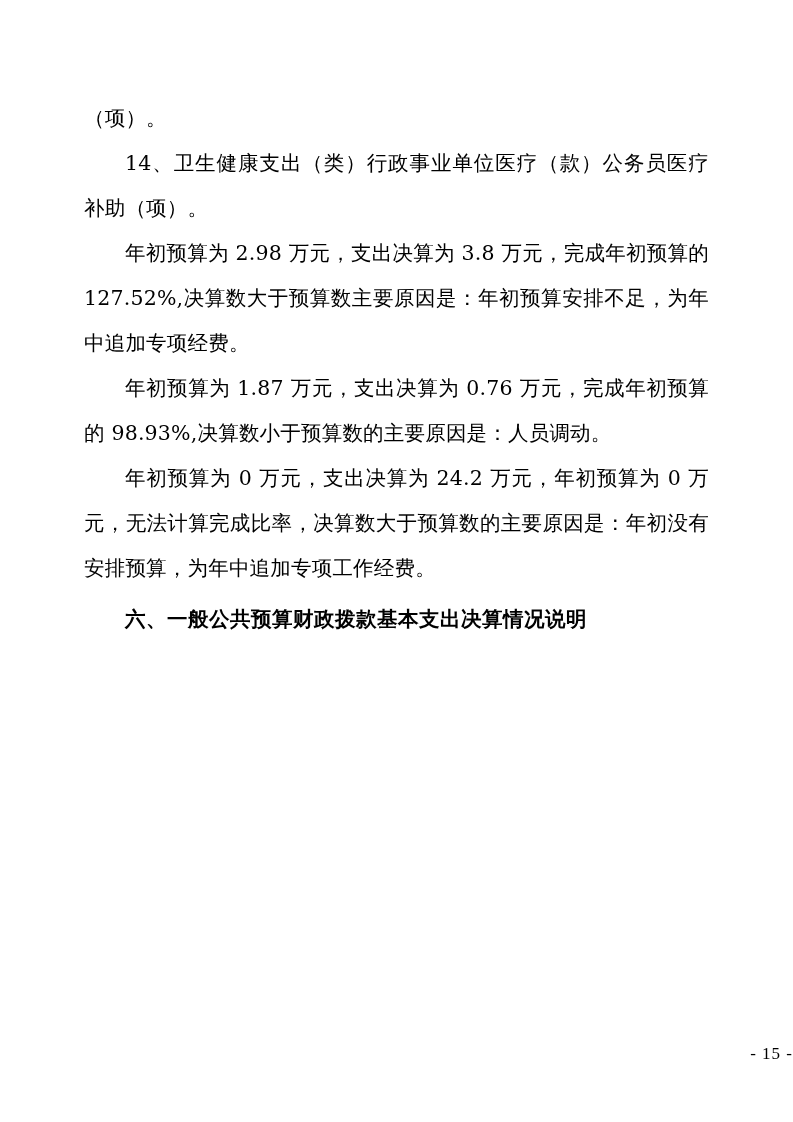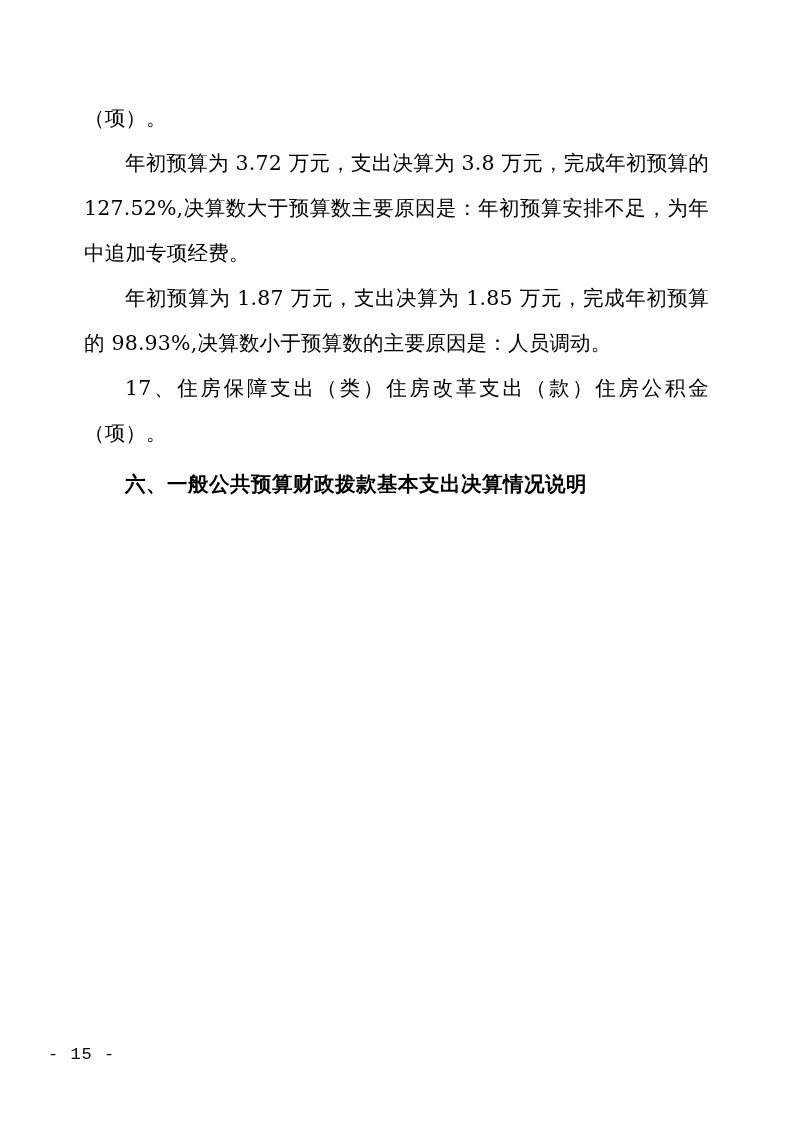--- a/index.html
+++ b/index.html
@@ -38,38 +38,38 @@
     font-family: "DejaVu Sans", "Liberation Sans", sans-serif;
     font-size: 20.5px;
     line-height: 48px;
     letter-spacing: 0.5px;
   }
   .page-number {
     position: absolute;
     left: 0;
     right: 0;
     bottom: 58px;
-    text-align: left;
+    text-align: right;
     font-size: 17px;
-    font-family: Liberation Mono, monospace;
+    font-family: Liberation Serif, serif;
     letter-spacing: 1px;
-    margin-left: 48px;
   }
   .spacer-sm { height: 4px; }
 </style>
 </head>
 <body>
 
 <div class="page">
   <div class="body-text">
 
     <p class="para no-indent">（项）。</p>
-    <p class="para">年初预算为 3.72 万元，支出决算为 3.8 万元，完成年初预算的 127.52%,决算数大于预算数主要原因是：年初预算安排不足，为年中追加专项经费。</p>
-    <p class="para">年初预算为 1.87 万元，支出决算为 1.85 万元，完成年初预算的 98.93%,决算数小于预算数的主要原因是：人员调动。</p>
-    <p class="para">17、住房保障支出（类）住房改革支出（款）住房公积金（项）。</p>
+    <p class="para">14、卫生健康支出（类）行政事业单位医疗（款）公务员医疗补助（项）。</p>
+    <p class="para">年初预算为 2.98 万元，支出决算为 3.8 万元，完成年初预算的 127.52%,决算数大于预算数主要原因是：年初预算安排不足，为年中追加专项经费。</p>
+    <p class="para">年初预算为 1.87 万元，支出决算为 0.76 万元，完成年初预算的 98.93%,决算数小于预算数的主要原因是：人员调动。</p>
+    <p class="para">年初预算为 0 万元，支出决算为 24.2 万元，年初预算为 0 万元，无法计算完成比率，决算数大于预算数的主要原因是：年初没有安排预算，为年中追加专项工作经费。</p>
 
     <div class="spacer-sm"></div>
 
     <p class="heading">六、一般公共预算财政拨款基本支出决算情况说明</p>
 
   </div>
 
   <div class="page-number">- 15 -</div>
 </div>
 

